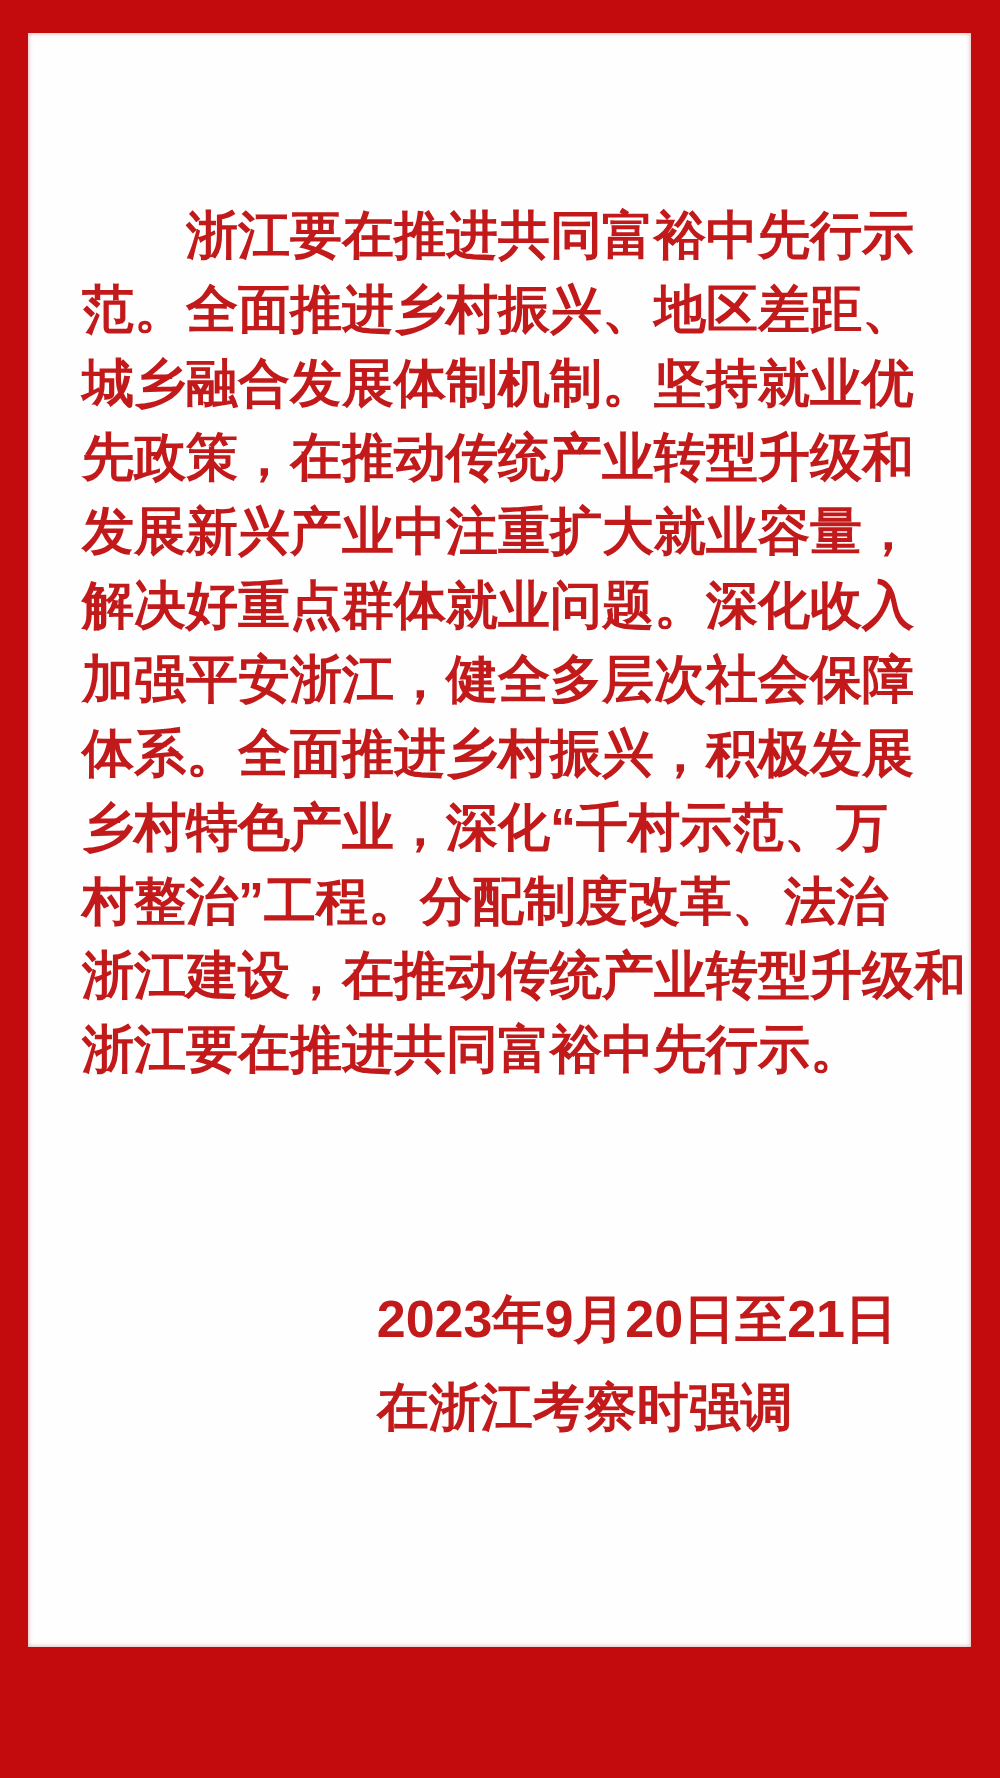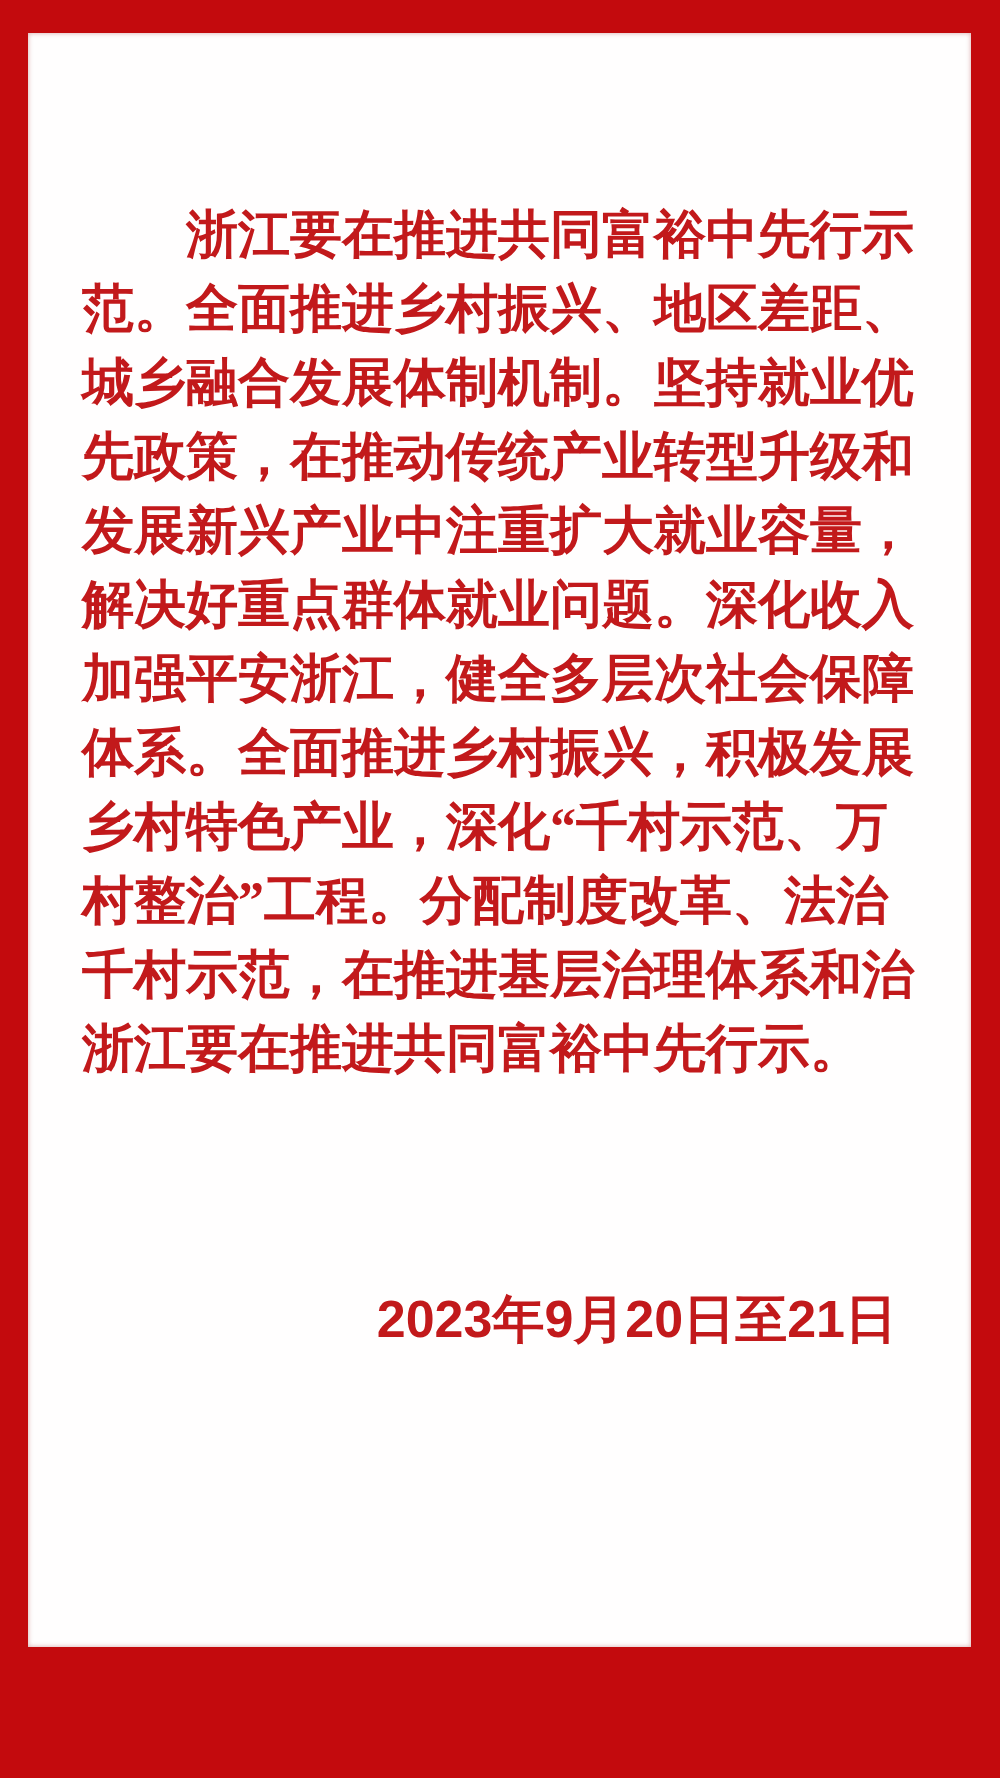--- a/index.html
+++ b/index.html
@@ -35,21 +35,20 @@
     width: 836px;
     color: #c2191b;
     font-size: 52px;
     line-height: 74px;
     font-weight: 700;
     letter-spacing: 0px;
     text-align: left;
   }
   .quote .line {
     white-space: nowrap;
-    font-family: Liberation Serif, serif;
   }
   .quote .line.first {
     text-indent: 104px; 
   }
   .attribution {
     position: absolute;
     right: 103px;
     top: 1275px;
     color: #c2191b;
     font-size: 52px;
@@ -70,20 +69,21 @@
     <div class="line first">浙江要在推进共同富裕中先行示</div>
     <div class="line">范。全面推进乡村振兴、地区差距、</div>
     <div class="line">城乡融合发展体制机制。坚持就业优</div>
     <div class="line">先政策，在推动传统产业转型升级和</div>
     <div class="line">发展新兴产业中注重扩大就业容量，</div>
     <div class="line">解决好重点群体就业问题。深化收入</div>
     <div class="line">加强平安浙江，健全多层次社会保障</div>
     <div class="line">体系。全面推进乡村振兴，积极发展</div>
     <div class="line">乡村特色产业，深化“千村示范、万</div>
     <div class="line">村整治”工程。分配制度改革、法治</div>
-    <div class="line">千村示范，在推进基层治理体系和治</div>
+    <div class="line">浙江建设，在推动传统产业转型升级和</div>
     <div class="line">浙江要在推进共同富裕中先行示。</div>
   </div>
 
   <div class="attribution">
     <div>2023年9月20日至21日</div>
+    <div>在浙江考察时强调</div>
   </div>
 </div>
 
 </body></html>

